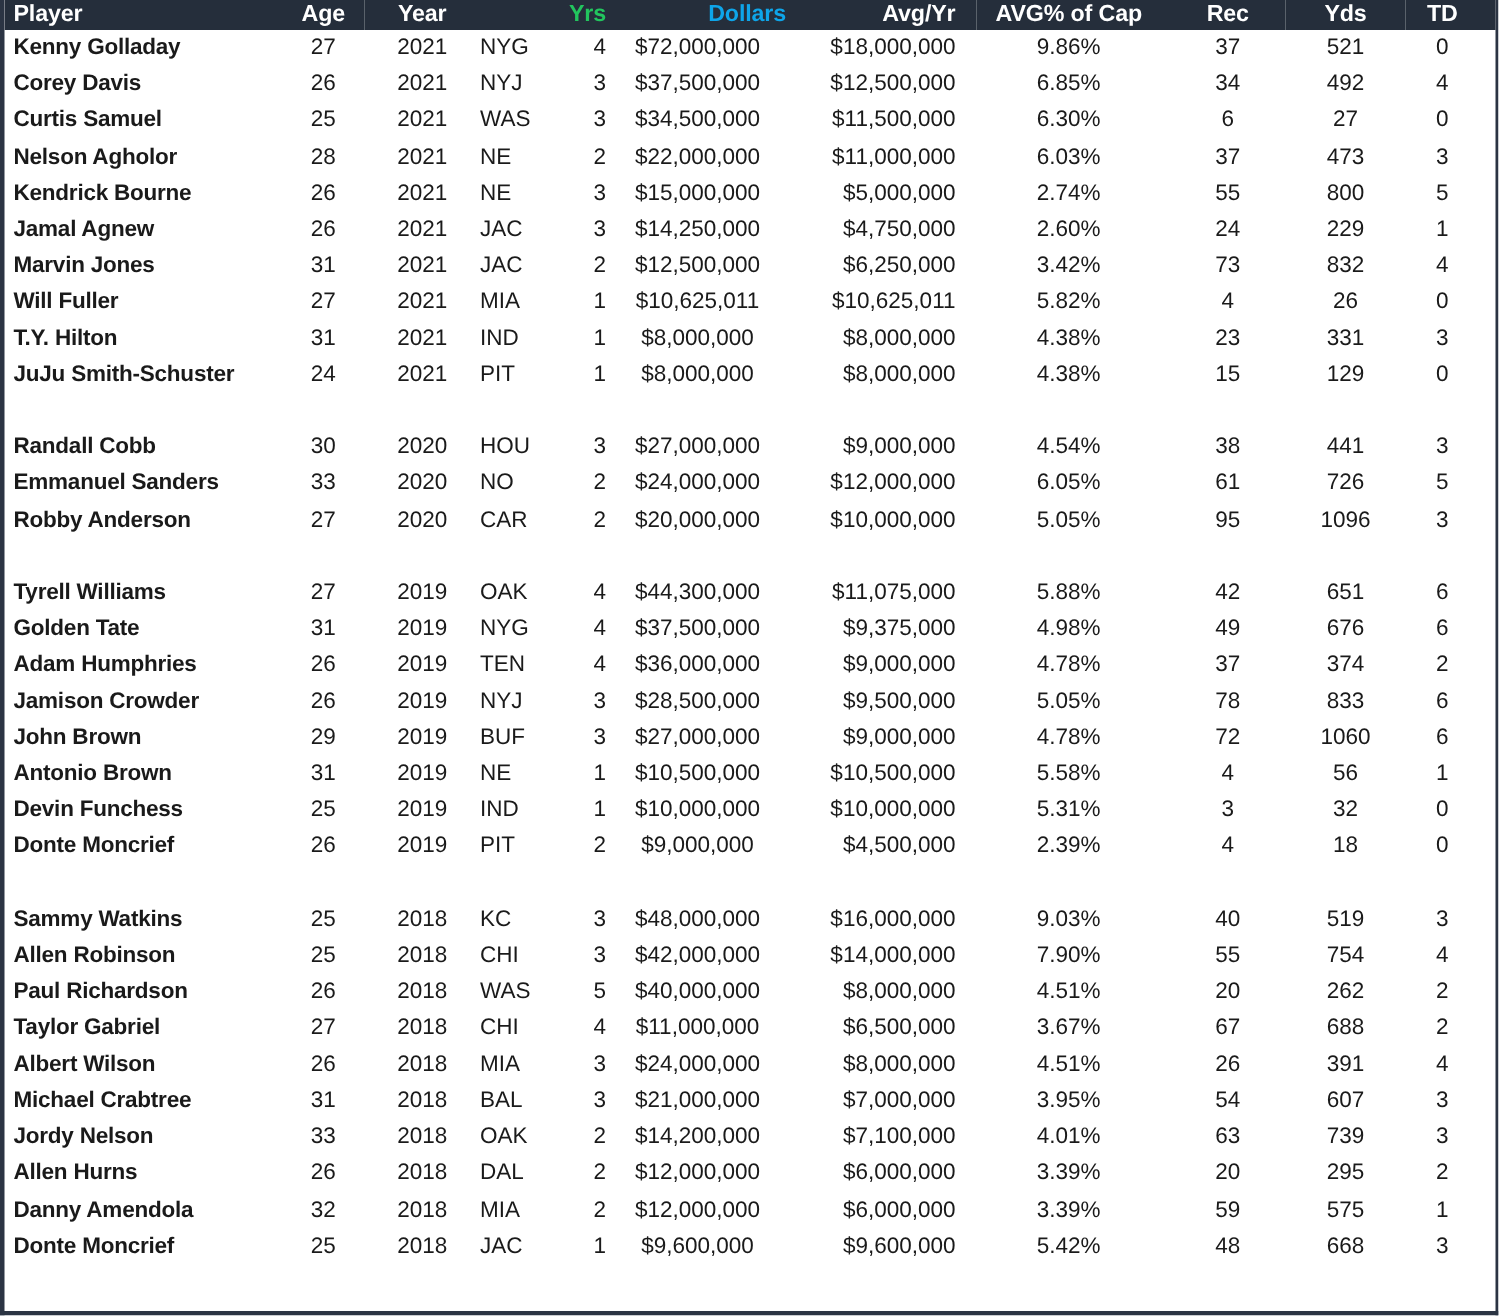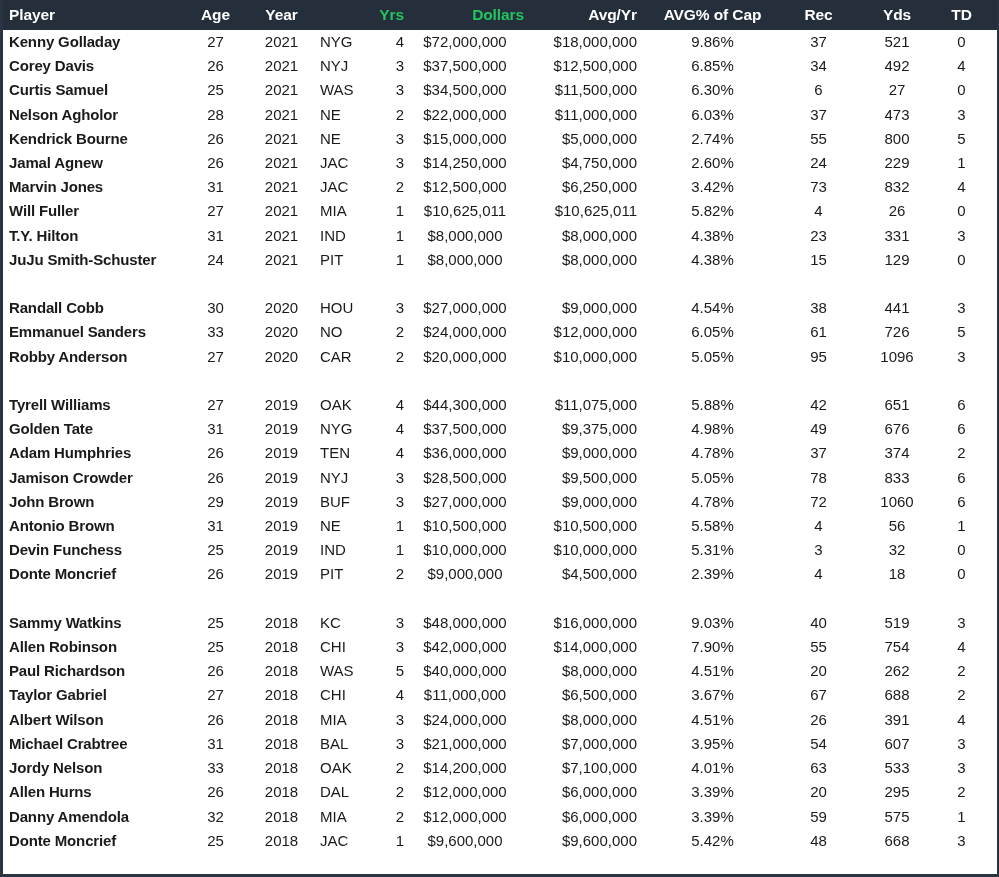--- a/index.html
+++ b/index.html
@@ -25,21 +25,21 @@
     overflow: hidden;
   }
   table.grid {
     width: 100%;
     border-collapse: collapse;
     table-layout: fixed;
   }
   
   thead tr {
     background: #252e3b;
-    height: 30px;
+    height: 20px;
   }
   thead th {
     color: #ffffff;
     font-size: 15.5px;
     font-weight: bold;
     padding: 0 0 1px 0;
     vertical-align: middle;
     white-space: nowrap;
     letter-spacing: -0.1px;
   }
@@ -122,21 +122,21 @@
         <col class="col-yds">
         <col class="col-td">
     </colgroup>
     <thead>
       <tr style="background: rgb(37, 46, 59);">
         <th class="h-player" style="color: rgb(255, 255, 255);">Player</th>
         <th class="h-age" style="color: rgb(255, 255, 255);">Age</th>
         <th class="h-year" style="color: rgb(255, 255, 255);">Year</th>
         <th class="h-team" style="color: rgb(255, 255, 255);"></th>
         <th class="h-yrs" style="color: #22c55e;">Yrs</th>
-        <th class="h-dollars" style="color: #22c55e;">Dollars</th>
+        <th class="h-dollars" style="color: #0ea5e9;">Dollars</th>
         <th class="h-avgyr" style="color: rgb(255, 255, 255);">Avg/Yr</th>
         <th class="h-cap" style="color: rgb(255, 255, 255);">AVG% of Cap</th>
         <th class="h-rec" style="color: rgb(255, 255, 255); margin-top: 16px;">Rec</th>
         <th class="h-yds" style="color: rgb(255, 255, 255);">Yds</th>
         <th class="h-td" style="color: rgb(255, 255, 255);">TD</th>
       </tr>
     </thead>
     <tbody id="table-body">
         <tr>
           <td class="c-player">Kenny Golladay</td>
@@ -501,21 +501,21 @@
         <tr>
           <td class="c-player">Jordy Nelson</td>
           <td class="c-age">33</td>
           <td class="c-year">2018</td>
           <td class="c-team">OAK</td>
           <td class="c-yrs">2</td>
           <td class="c-dollars">$14,200,000</td>
           <td class="c-avgyr">$7,100,000</td>
           <td class="c-cap">4.01%</td>
           <td class="c-rec">63</td>
-          <td class="c-yds">533</td>
+          <td class="c-yds">739</td>
           <td class="c-td">3</td>
         </tr>
         <tr>
           <td class="c-player">Allen Hurns</td>
           <td class="c-age">26</td>
           <td class="c-year">2018</td>
           <td class="c-team">DAL</td>
           <td class="c-yrs">2</td>
           <td class="c-dollars">$12,000,000</td>
           <td class="c-avgyr">$6,000,000</td>

